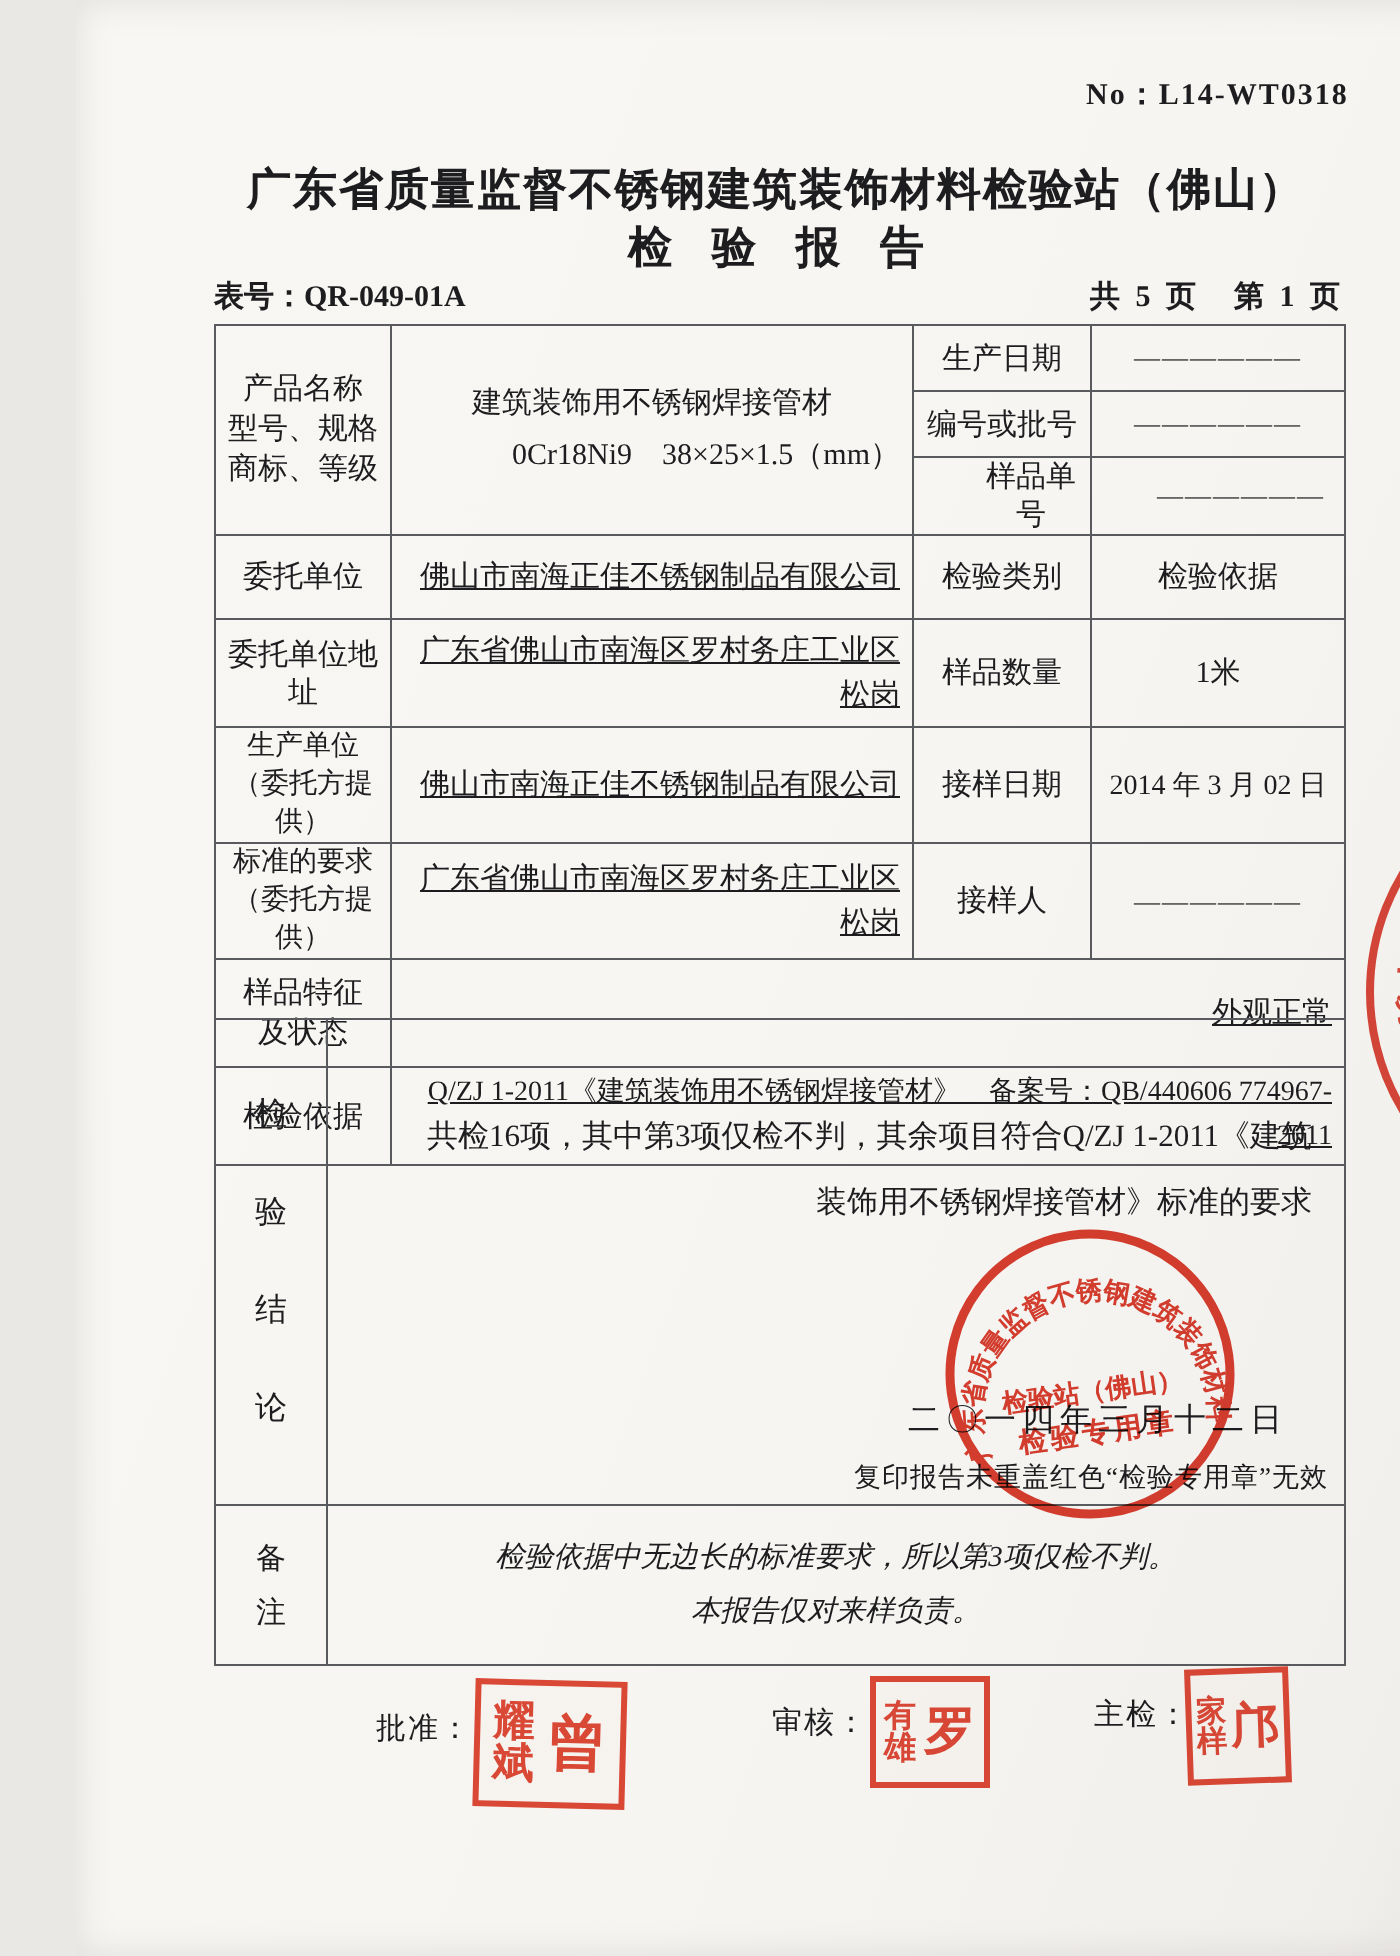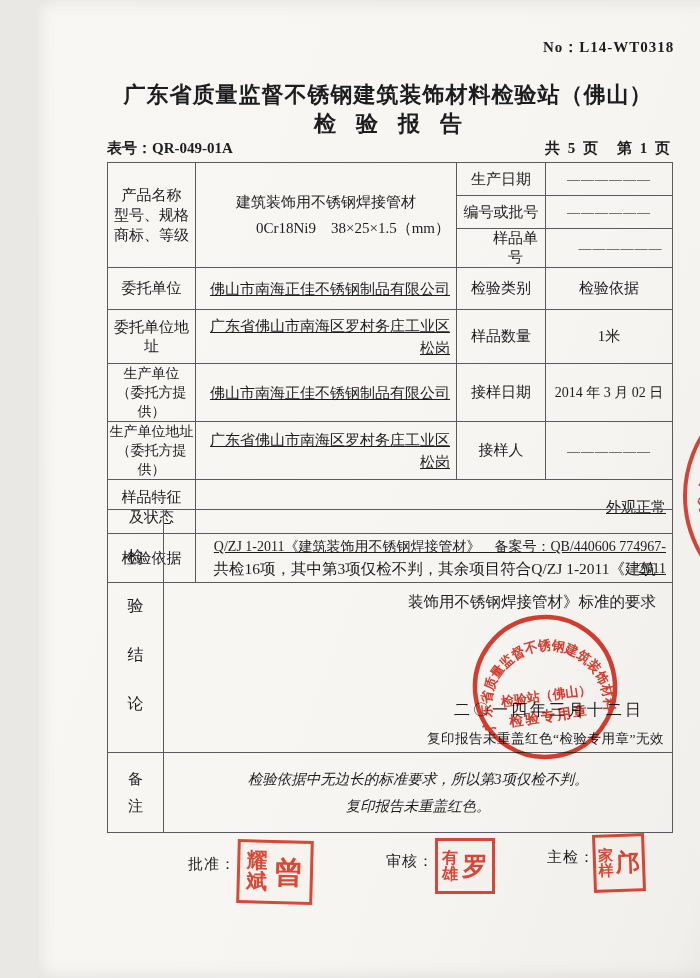--- a/index.html
+++ b/index.html
@@ -133,21 +133,21 @@
         <td class="val cen">1米</td>
       </tr>
       <tr class="h38">
         <td class="lbl pre sm">生产单位
 （委托方提供）</td>
         <td class="val lft">佛山市南海正佳不锈钢制品有限公司</td>
         <td class="lbl">接样日期</td>
         <td class="val cen" style="font-size:14px;font-family:Liberation Serif, serif;">2014 年 3 月 02 日</td>
       </tr>
       <tr class="h50">
-        <td class="lbl pre sm">生产单位地址
+        <td class="lbl pre sm">标准的要求
 （委托方提供）</td>
         <td class="val lft">广东省佛山市南海区罗村务庄工业区松岗</td>
         <td class="lbl">接样人</td>
         <td class="val cen dash">——————</td>
       </tr>
       <tr class="h50">
         <td class="lbl pre">样品特征
 及状态</td>
         <td class="val lft" colspan="3">外观正常</td>
       </tr>
@@ -181,21 +181,21 @@
       </tr>
       <tr class="hrem">
         <td class="vlbl">
           <div class="vlbl-inner rem">
             <span>备</span>
             <span>注</span>
           </div>
         </td>
         <td class="rcell">
           <div>检验依据中无边长的标准要求，所以第3项仅检不判。</div>
-          <div>复印报告未重盖红色。</div>
+          <div>本报告仅对来样负责。</div>
         </td>
       </tr>
     </tbody>
   </table>
 
   <svg class="round-stamp" viewBox="0 0 150 150">
     <defs>
         <path id="arcA" d="M 20,110 A 57,57 0 1 1 130,110" fill="none"></path>
       </defs>
     <circle cx="75" cy="75" r="70" fill="none" stroke="#d93425" stroke-width="4.5"></circle>

